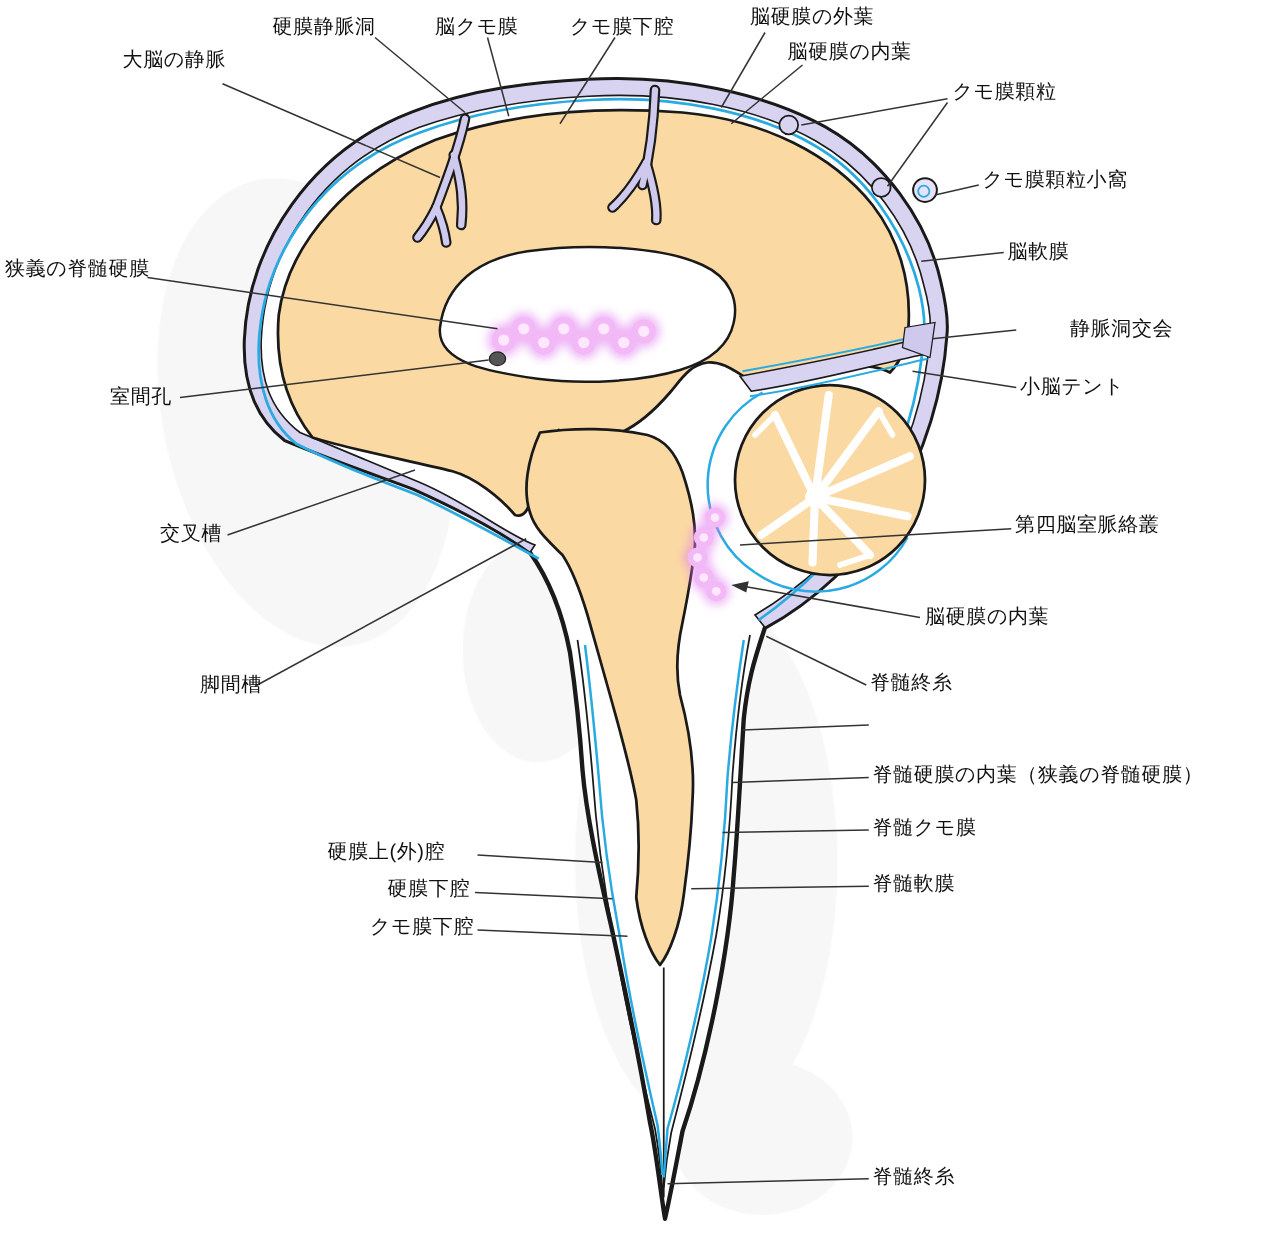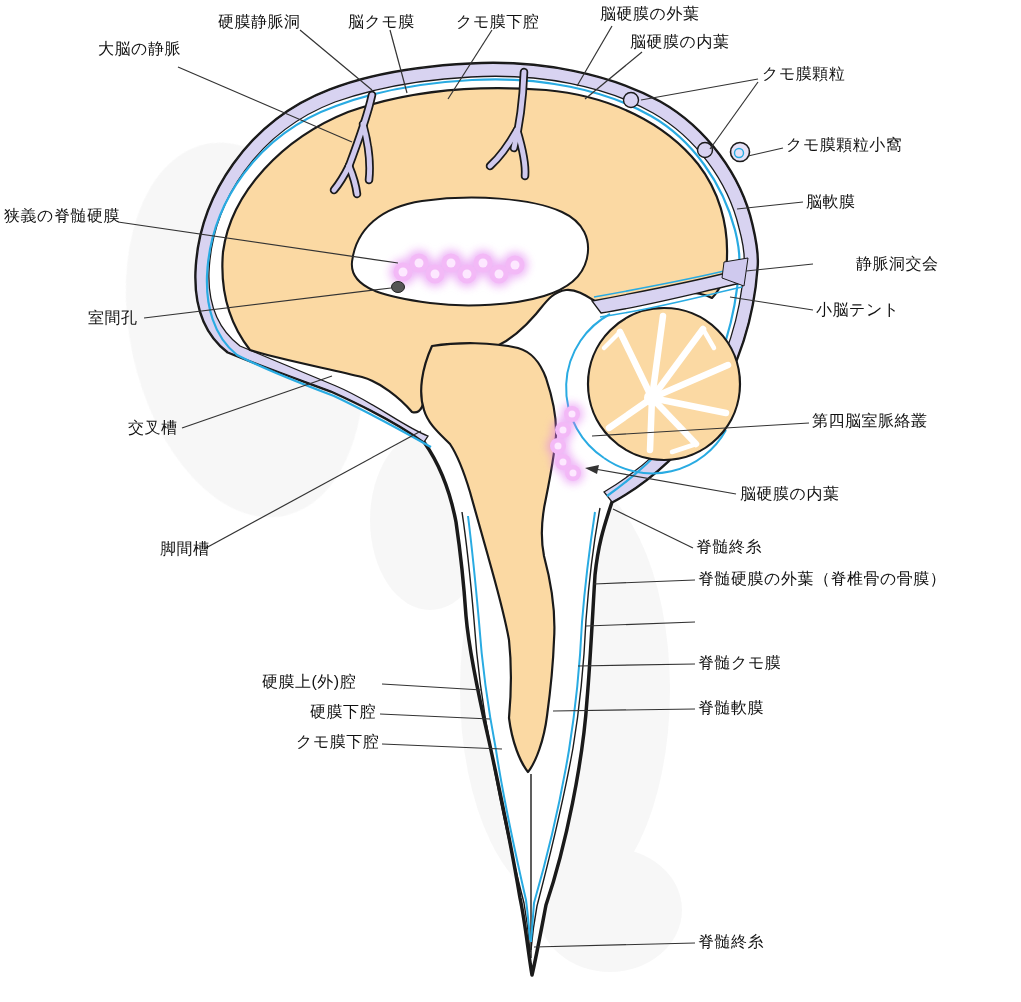--- a/index.html
+++ b/index.html
@@ -242,21 +242,21 @@
 <div class="lbl" style="left:806px;top:193px">脳軟膜</div>
 <div class="lbl" style="left:856px;top:255px">静脈洞交会</div>
 <div class="lbl" style="left:816px;top:301px">小脳テント</div>
 <div class="lbl" style="left:4px;top:207px">狭義の脊髄硬膜</div>
 <div class="lbl" style="left:88px;top:309px">室間孔</div>
 <div class="lbl" style="left:128px;top:419px">交叉槽</div>
 <div class="lbl" style="left:160px;top:540px">脚間槽</div>
 <div class="lbl" style="left:812px;top:412px">第四脳室脈絡叢</div>
 <div class="lbl" style="left:740px;top:485px">脳硬膜の内葉</div>
 <div class="lbl" style="left:696px;top:538px">脊髄終糸</div>
-<div class="lbl" style="left:698px;top:570px">脊髄硬膜の外葉（脊椎骨の骨膜）</div>
+<div class="lbl" style="left:698px;top:612px">脊髄硬膜の内葉（狭義の脊髄硬膜）</div>
 <div class="lbl" style="left:698px;top:654px">脊髄クモ膜</div>
 <div class="lbl" style="left:698px;top:699px">脊髄軟膜</div>
 <div class="lbl" style="left:262px;top:673px">硬膜上(外)腔</div>
 <div class="lbl" style="left:310px;top:703px">硬膜下腔</div>
 <div class="lbl" style="left:296px;top:733px">クモ膜下腔</div>
 <div class="lbl" style="left:698px;top:933px">脊髄終糸</div>
 
 </div>
 
 </body></html>

